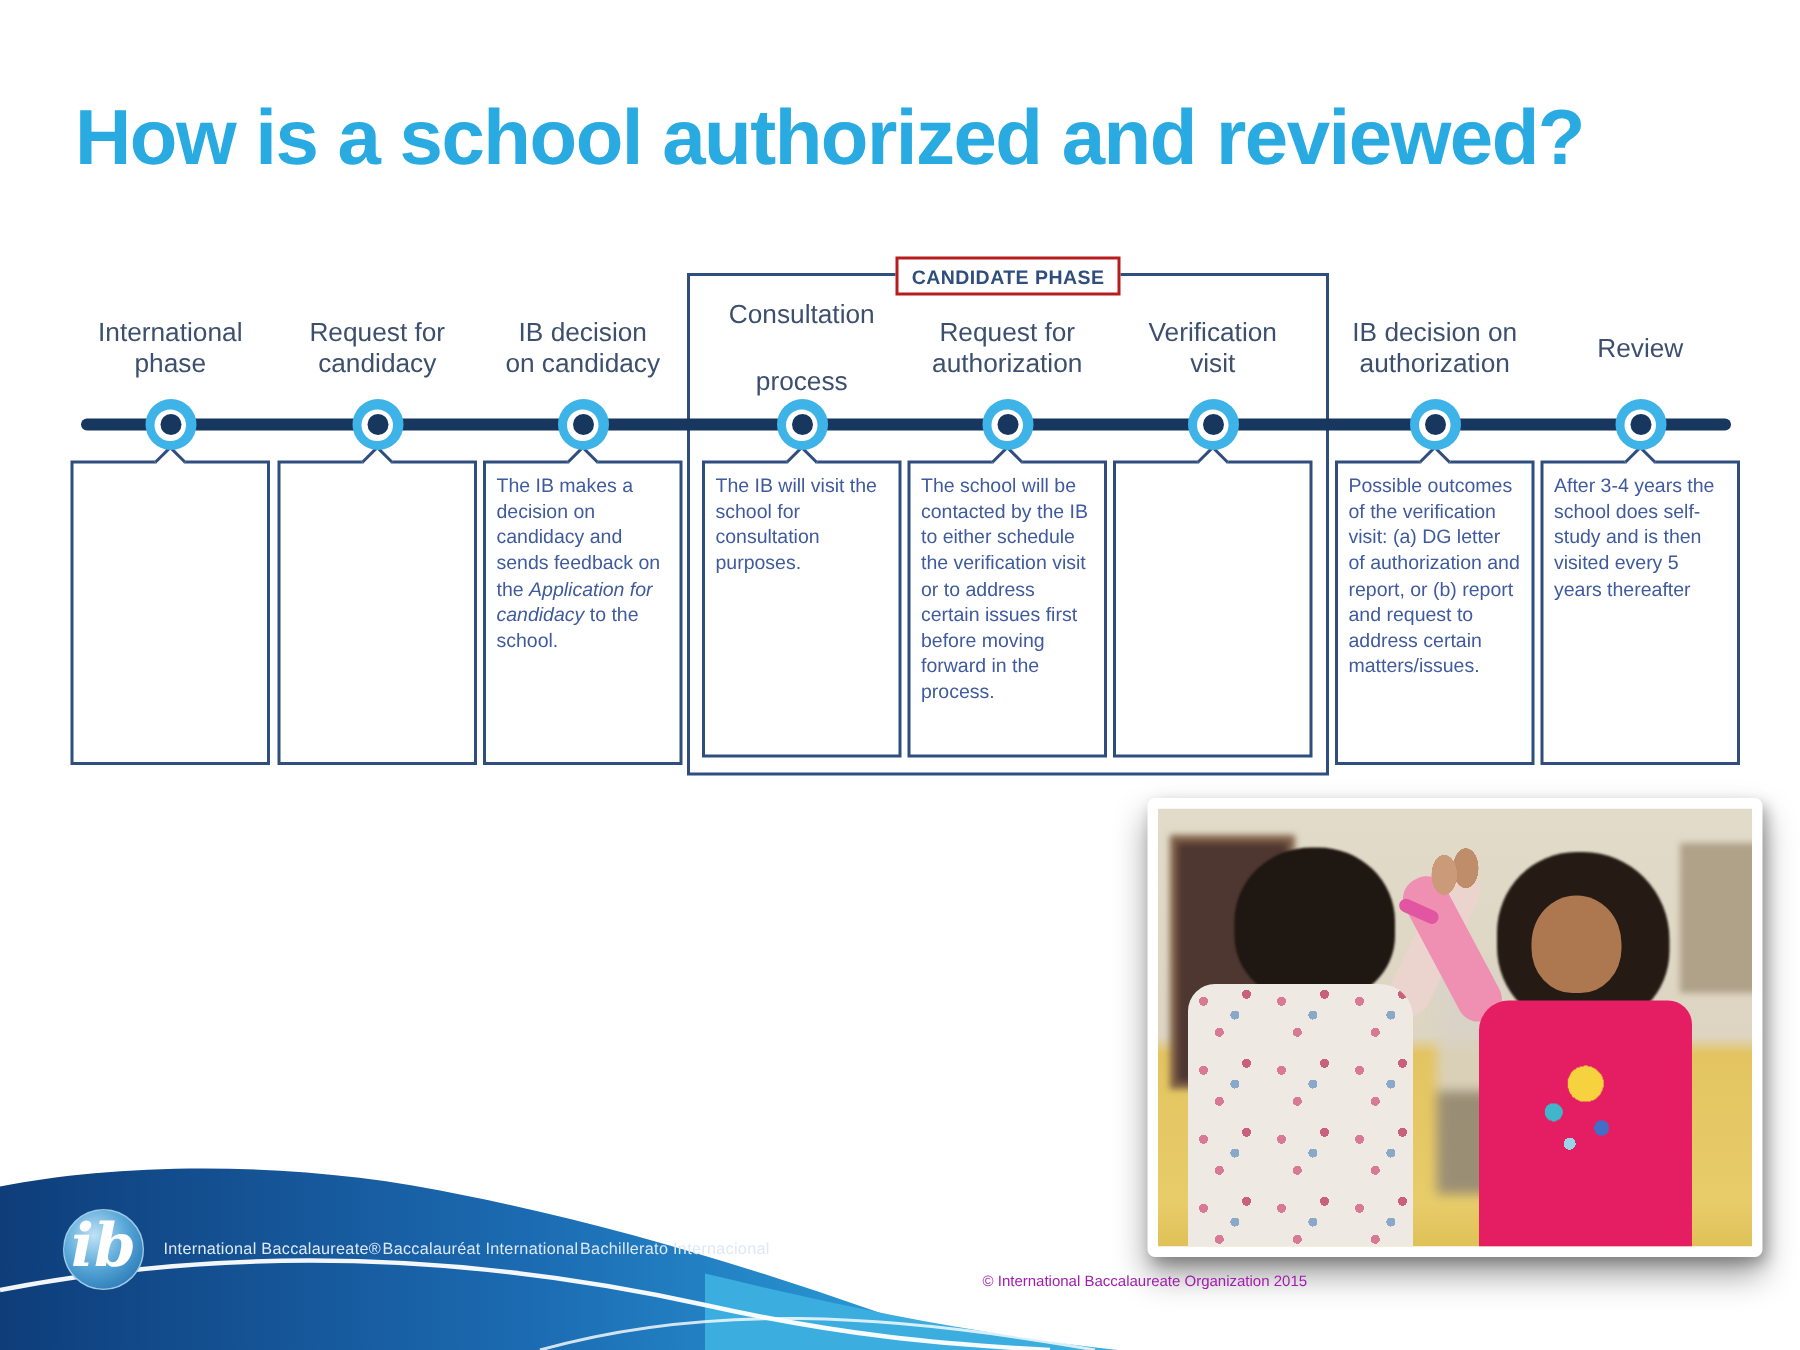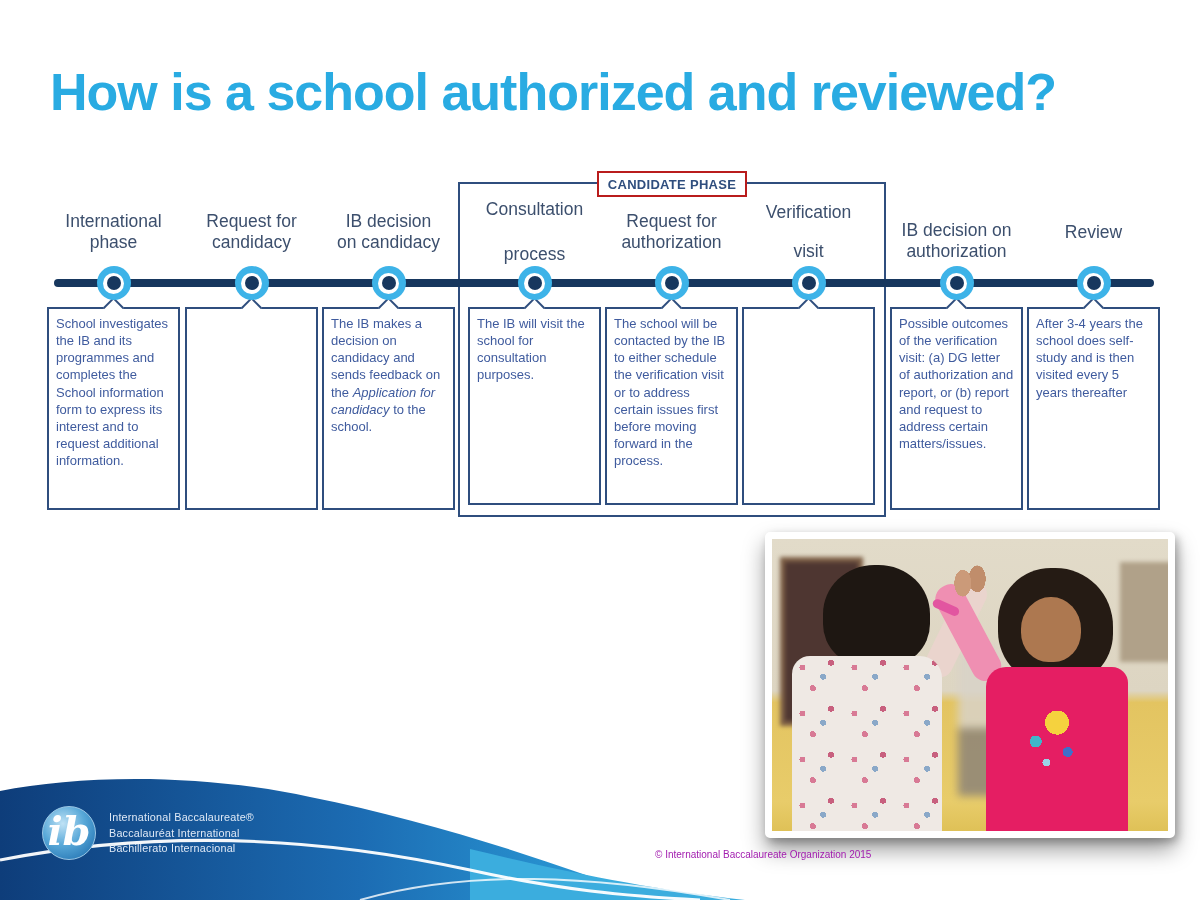--- a/index.html
+++ b/index.html
@@ -94,21 +94,21 @@
                 radial-gradient(ellipse 14px 22px at 65% 45%, #c08d6b 0 60%, transparent 61%); }
 
   
   .swoosh { position:absolute; left:0; bottom:0; width:760px; height:135px; z-index:1; }
   .logo { position:absolute; left:42px; top:806px; display:flex; align-items:center; gap:13px; z-index:8; }
   .logo-circle { width:54px; height:54px; border-radius:50%;
                  background:radial-gradient(circle at 38% 32%, #bfe2f5 0%, #58a8d8 45%, #1565a8 100%);
                  border:1px solid #9cc8e6; display:flex; align-items:center; justify-content:center;
                  color:#fff; font-family:"DejaVu Serif", serif; font-style:italic;
                  font-size:40px; font-weight:700; line-height:1; padding-bottom:4px; }
-  .logo-text { display:flex; flex-direction:column; gap:1px; }
+  .logo-text { display:flex; flex-direction:row; gap:1px; }
   .logo-text span { color:#dfe9f6; font-size:10.8px; line-height:14.5px; letter-spacing:.2px; }
   .copyright { position:absolute; left:655px; top:849px; font-size:10px; color:#a21caf; z-index:8; }
 </style>
 </head>
 <body>
 
 <div class="slide">
 
   <div class="title">How is a school authorized and reviewed?</div>
 
@@ -121,21 +121,20 @@
         <div>International</div>
         <div>phase</div>
       </div>
       <div class="dot-outer" style="left: 96.5px;">
         <div class="dot-ring">
           <div class="dot-inner"></div>
         </div>
       </div>
       <div class="desc-box" style="left: 47px; height: 203px;">
         <div class="caret"></div>
-        <div><span>School investigates the IB and its programmes and completes the School information form to express its interest and to request additional information.</span></div>
       </div>
       <div class="step-label" style="left: 176.5px;">
         <div>Request for</div>
         <div>candidacy</div>
       </div>
       <div class="dot-outer" style="left: 234.5px;">
         <div class="dot-ring">
           <div class="dot-inner"></div>
         </div>
       </div>
@@ -174,33 +173,33 @@
       </div>
       <div class="dot-outer" style="left: 654.5px;">
         <div class="dot-ring">
           <div class="dot-inner"></div>
         </div>
       </div>
       <div class="desc-box" style="left: 605px; height: 198px;">
         <div class="caret"></div>
         <div><span>The school will be contacted by the IB to either schedule the verification visit or to address certain issues first before moving forward in the process.</span></div>
       </div>
-      <div class="step-label" style="left: 733.5px; justify-content: space-between;">
+      <div class="step-label" style="left: 733.5px;">
         <div>Verification</div>
         <div>visit</div>
       </div>
       <div class="dot-outer" style="left: 791.5px;">
         <div class="dot-ring">
           <div class="dot-inner"></div>
         </div>
       </div>
       <div class="desc-box" style="left: 742px; height: 198px;">
         <div class="caret"></div>
       </div>
-      <div class="step-label" style="left: 881.5px; justify-content: flex-end;">
+      <div class="step-label" style="left: 881.5px;">
         <div>IB decision on</div>
         <div>authorization</div>
       </div>
       <div class="dot-outer" style="left: 939.5px;">
         <div class="dot-ring">
           <div class="dot-inner"></div>
         </div>
       </div>
       <div class="desc-box" style="left: 890px; height: 203px;">
         <div class="caret"></div>

